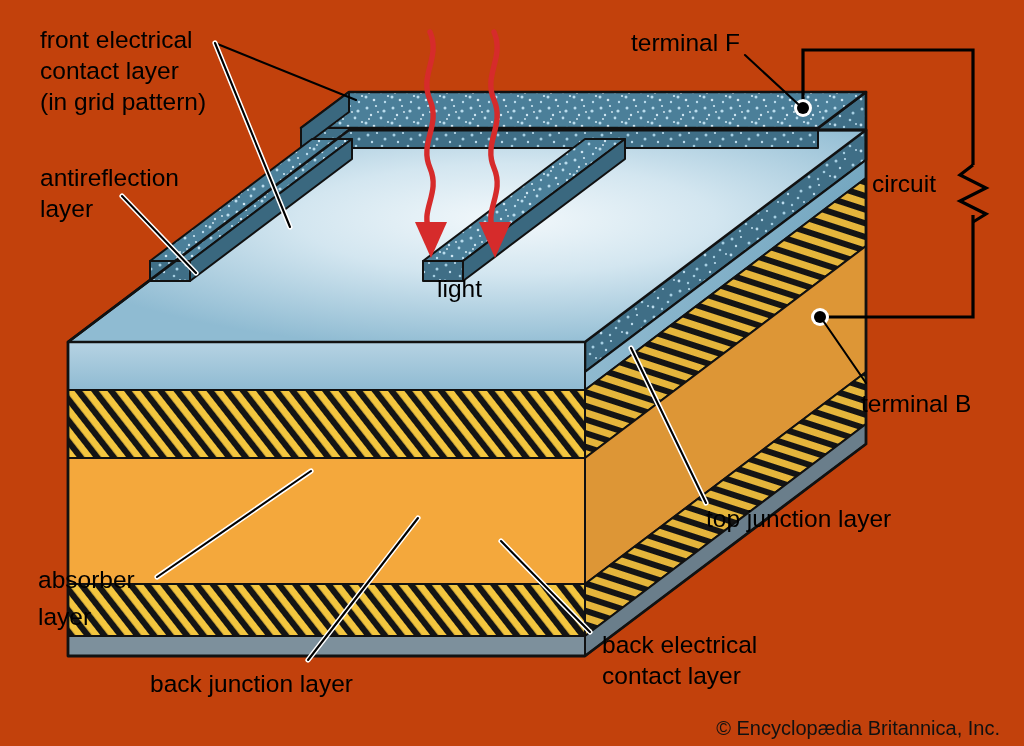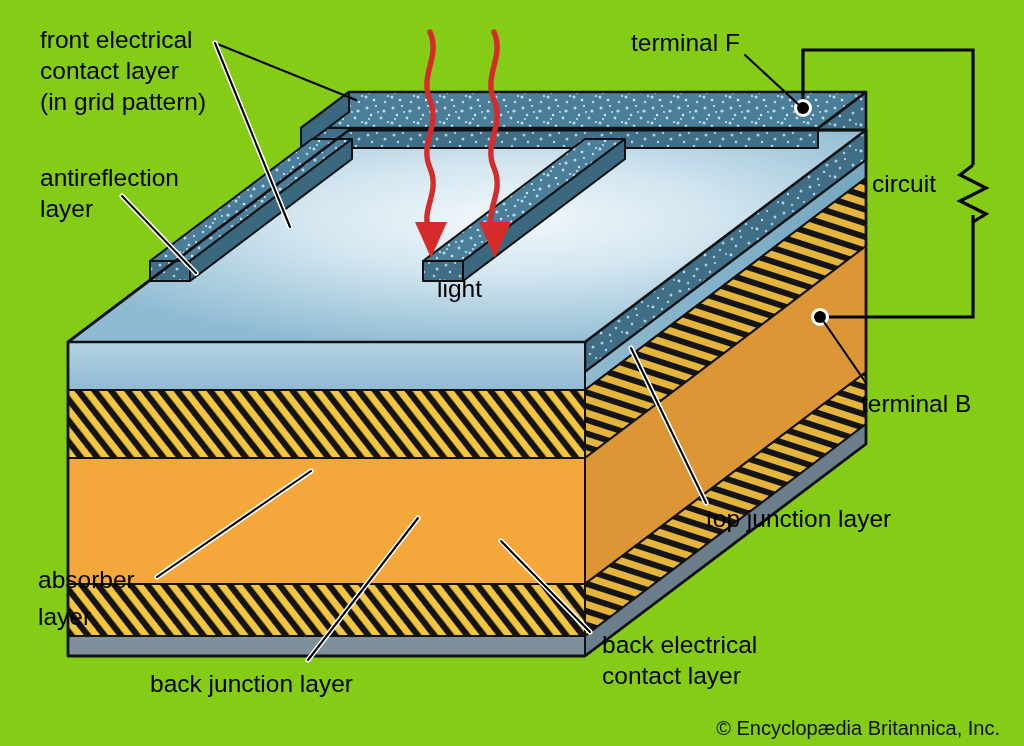--- a/index.html
+++ b/index.html
@@ -4,21 +4,21 @@
 <style>
   html, body {
     margin: 0;
     padding: 0;
     background: #ffffff;
   }
   #stage {
     position: relative;
     width: 1024px;
     height: 746px;
-    background: #84cc16;
+    background: #c2410c;
     overflow: hidden;
     font-family: "Liberation Sans", sans-serif;
   }
   svg.diagram {
     position: absolute;
     top: 0; left: 0;
     width: 1024px;
     height: 746px;
     display: block;
   }

